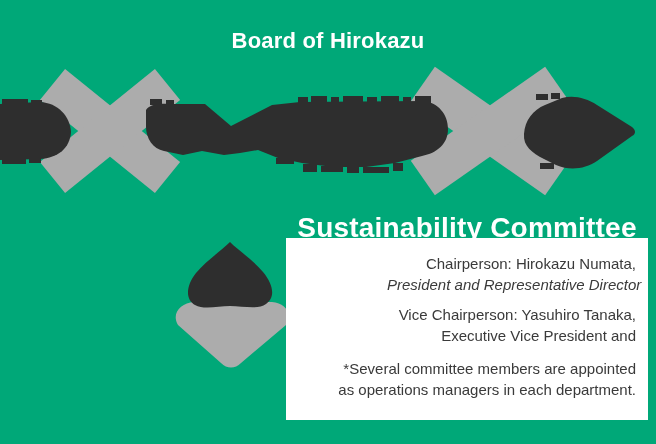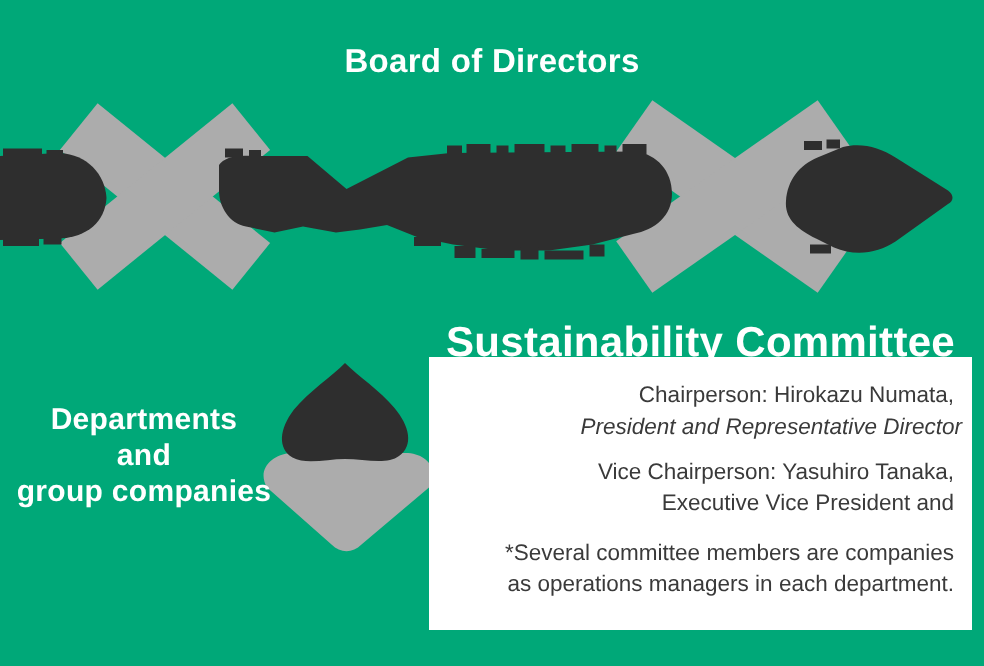--- a/index.html
+++ b/index.html
@@ -123,38 +123,33 @@
       <rect x="540" y="163" width="14" height="6"></rect>
     </g>
 
     <path d="M194,302 L272,302 C285,303 293,313 286,325 L241,363
              C235,369 227,369 221,363 L178,325 C171,313 181,303 194,302 Z" fill="var(--c-gray, #ACACAC)"></path>
     <path d="M230,242 C221,251 206,261 196,273 C186,286 185,299 195,305
              C204,310 218,306 230,306 C243,306 258,310 266,304
              C276,297 273,284 263,272 C253,260 239,251 230,242 Z" fill="var(--c-dark, #2E2E2E)"></path>
   </svg>
 
-  <div id="board-heading" class="heading">Board of Directors</div>
+  <div id="board-heading" class="heading">Board of Hirokazu</div>
 
   <div id="committee-heading" class="heading">Sustainability Committee</div>
 
-  <div id="departments-label" class="heading">
-    <div class="dep-line">Departments</div>
-    <div class="dep-line">and</div>
-    <div class="dep-line">group companies</div>
-  </div>
 
   <div id="committee-box">
     <div class="cb-block">
       <div class="cb-line">Chairperson: Hirokazu Numata,</div>
       <div class="cb-line cb-indent-chair">President and Representative Director</div>
     </div>
     <div class="cb-block">
       <div class="cb-line">Vice Chairperson: Yasuhiro Tanaka,</div>
       <div class="cb-line cb-indent-vice">Executive Vice President and</div>
     </div>
     <div class="cb-note">
-      <div class="cb-line">*Several committee members are companies</div>
+      <div class="cb-line">*Several committee members are appointed</div>
       <div class="cb-line cb-note-indent">as operations managers in each department.</div>
     </div>
   </div>
 
 </div>
 
 </body></html>

